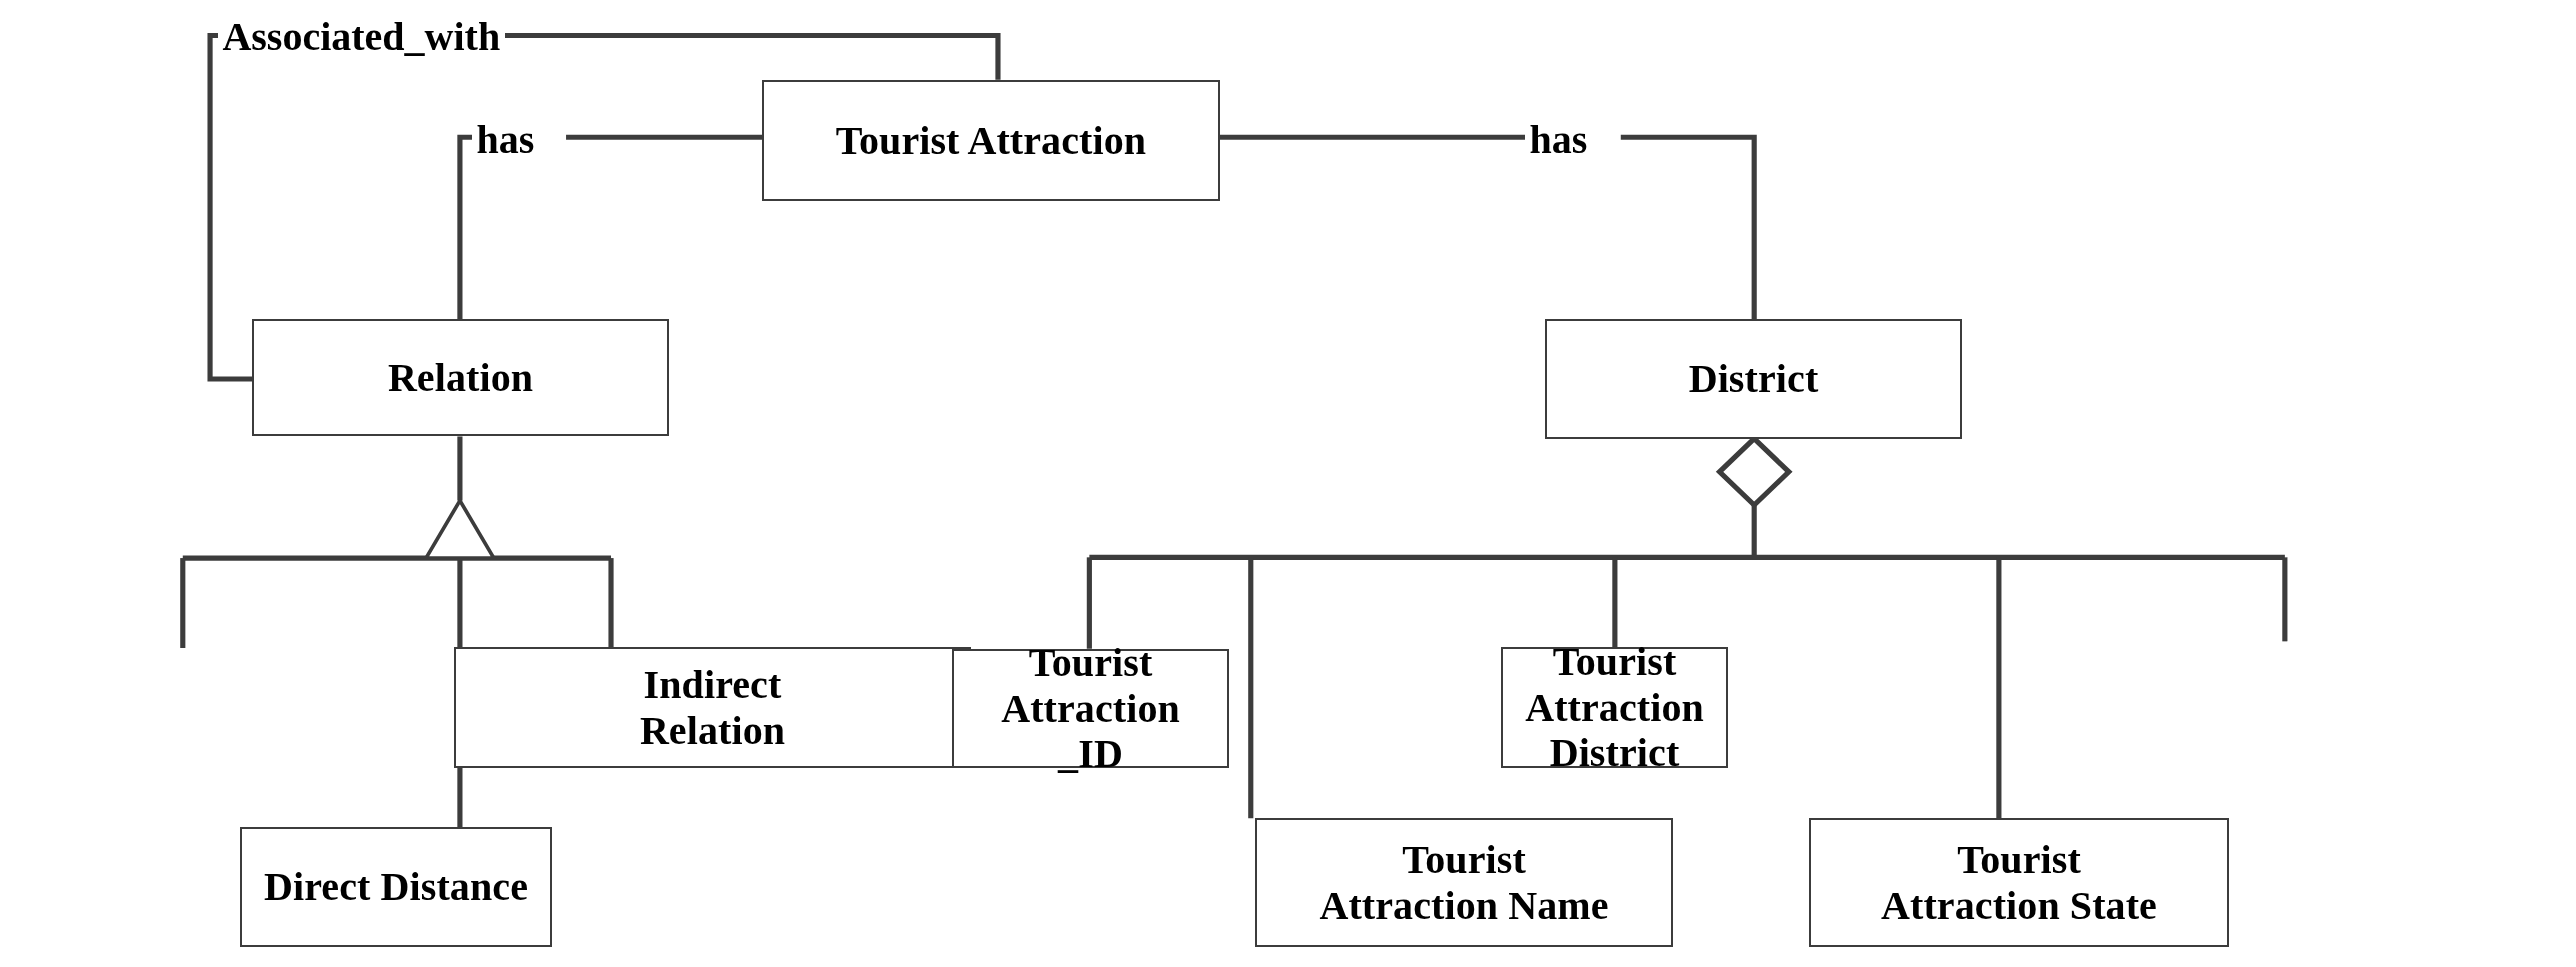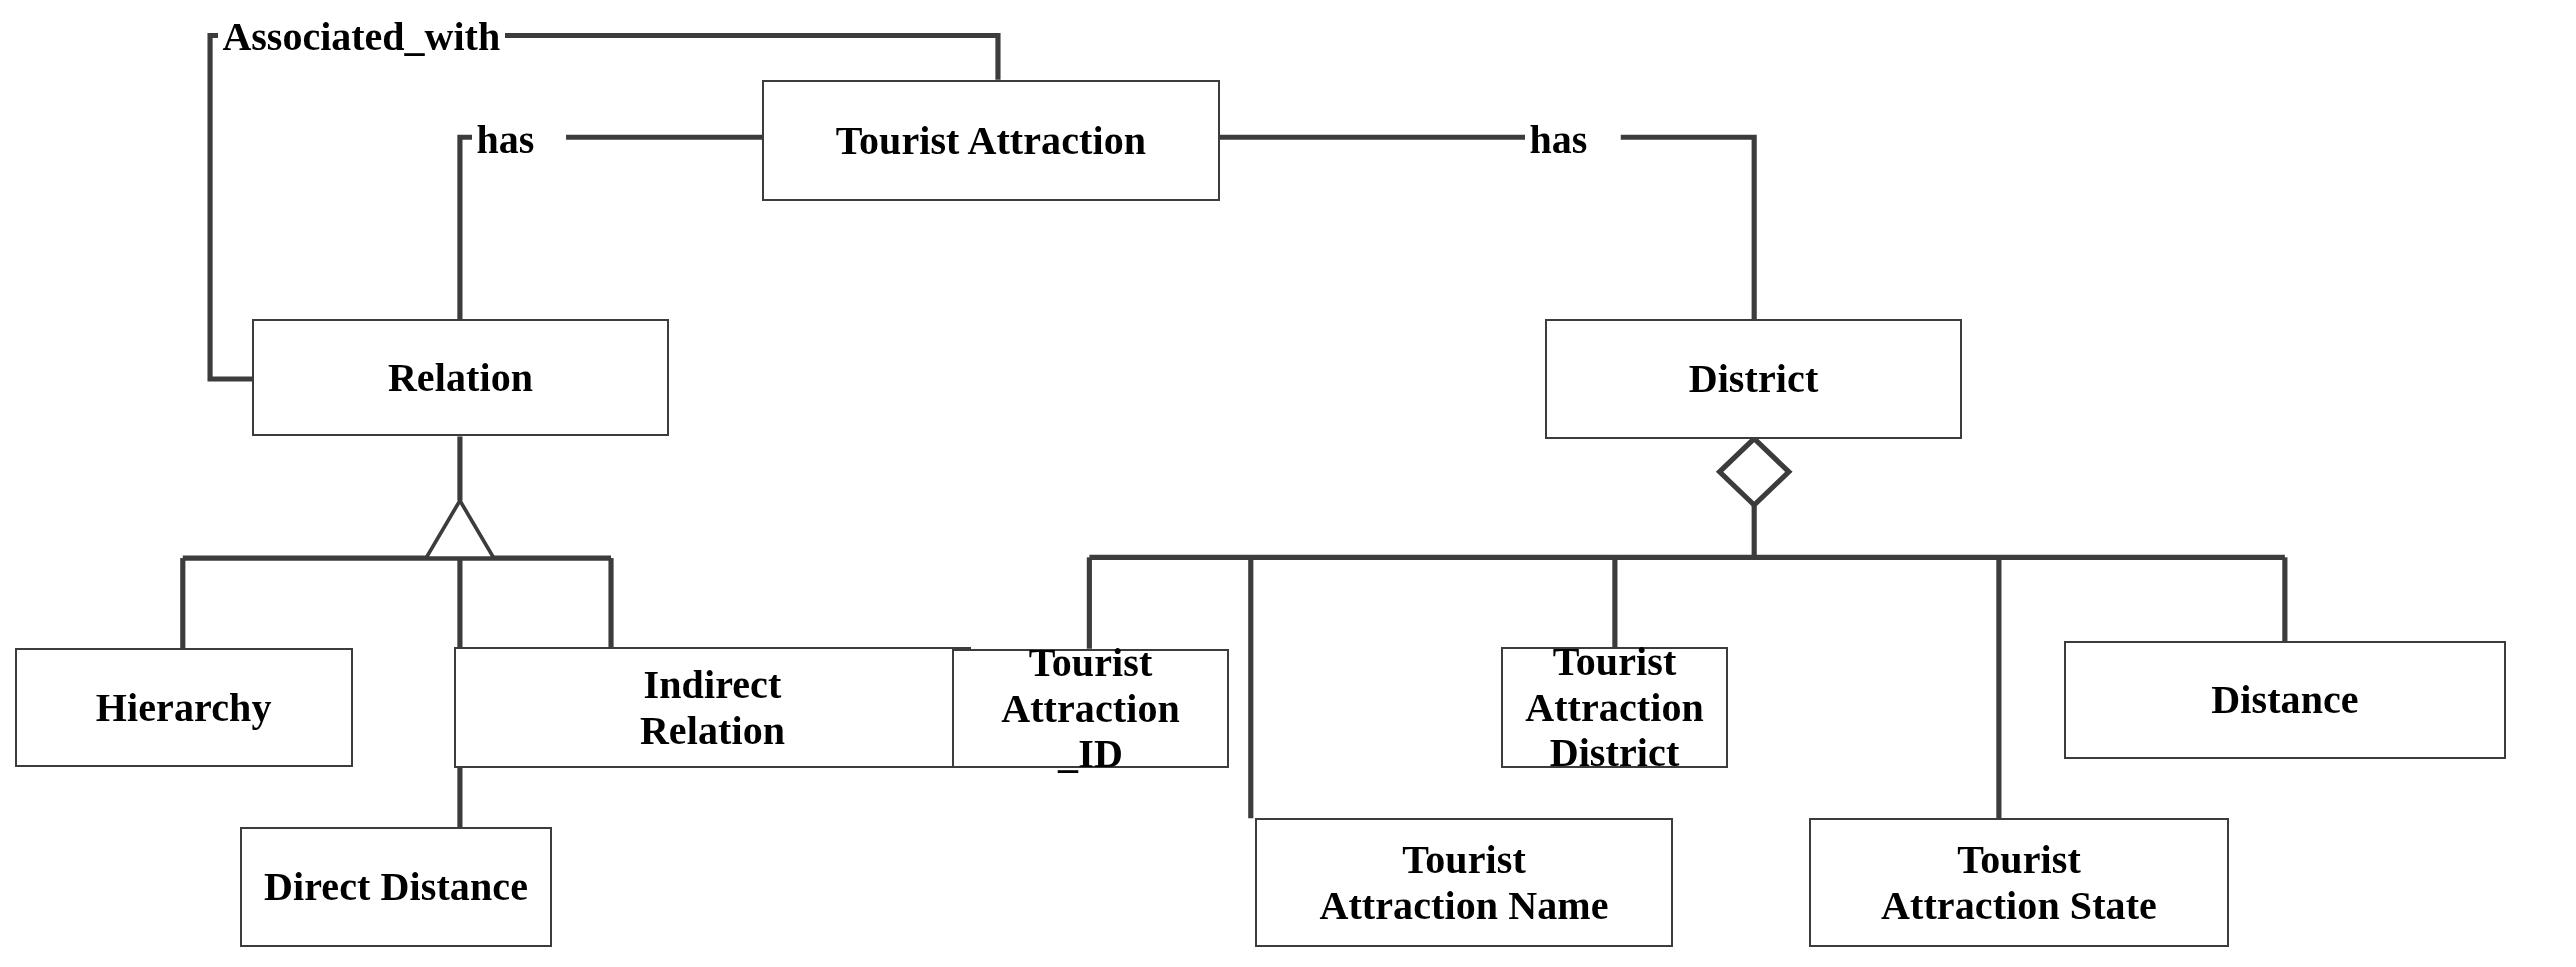--- a/index.html
+++ b/index.html
@@ -99,46 +99,40 @@
   </div>
 
   <div class="node" style="left:252px; top:319px; width:417px; height:117px;">
     <span class="node-label">Relation</span>
   </div>
 
   <div class="node" style="left:1545px; top:319px; width:417px; height:120px;">
     <span class="node-label">District</span>
   </div>
 
-  <div class="node" style="left:14.7px; top:648px; width:338px; height:119px;">
-    <span class="node-label">Hierarchy</span>
-  </div>
 
   <div class="node" style="left:454px; top:647px; width:517px; height:121px;">
     <span class="node-label">Indirect
 Relation</span>
   </div>
 
   <div class="node" style="left:240px; top:827px; width:312px; height:120px;">
     <span class="node-label">Direct Distance</span>
   </div>
 
   <div class="node" style="left:952px; top:649px; width:277px; height:119px;">
     <span class="node-label">Tourist Attraction
 _ID</span>
   </div>
 
   <div class="node" style="left:1501px; top:647px; width:227px; height:121px;">
     <span class="node-label" style="white-space:pre-line; width:413px;">Tourist Attraction
 District</span>
   </div>
 
-  <div class="node" style="left:2064px; top:641px; width:442px; height:118px;">
-    <span class="node-label">Distance</span>
-  </div>
 
   <div class="node" style="left:1255px; top:818px; width:418px; height:129px;">
     <span class="node-label">Tourist
 Attraction Name</span>
   </div>
 
   <div class="node" style="left:1809px; top:818px; width:420px; height:129px;">
     <span class="node-label">Tourist
 Attraction State</span>
   </div>

